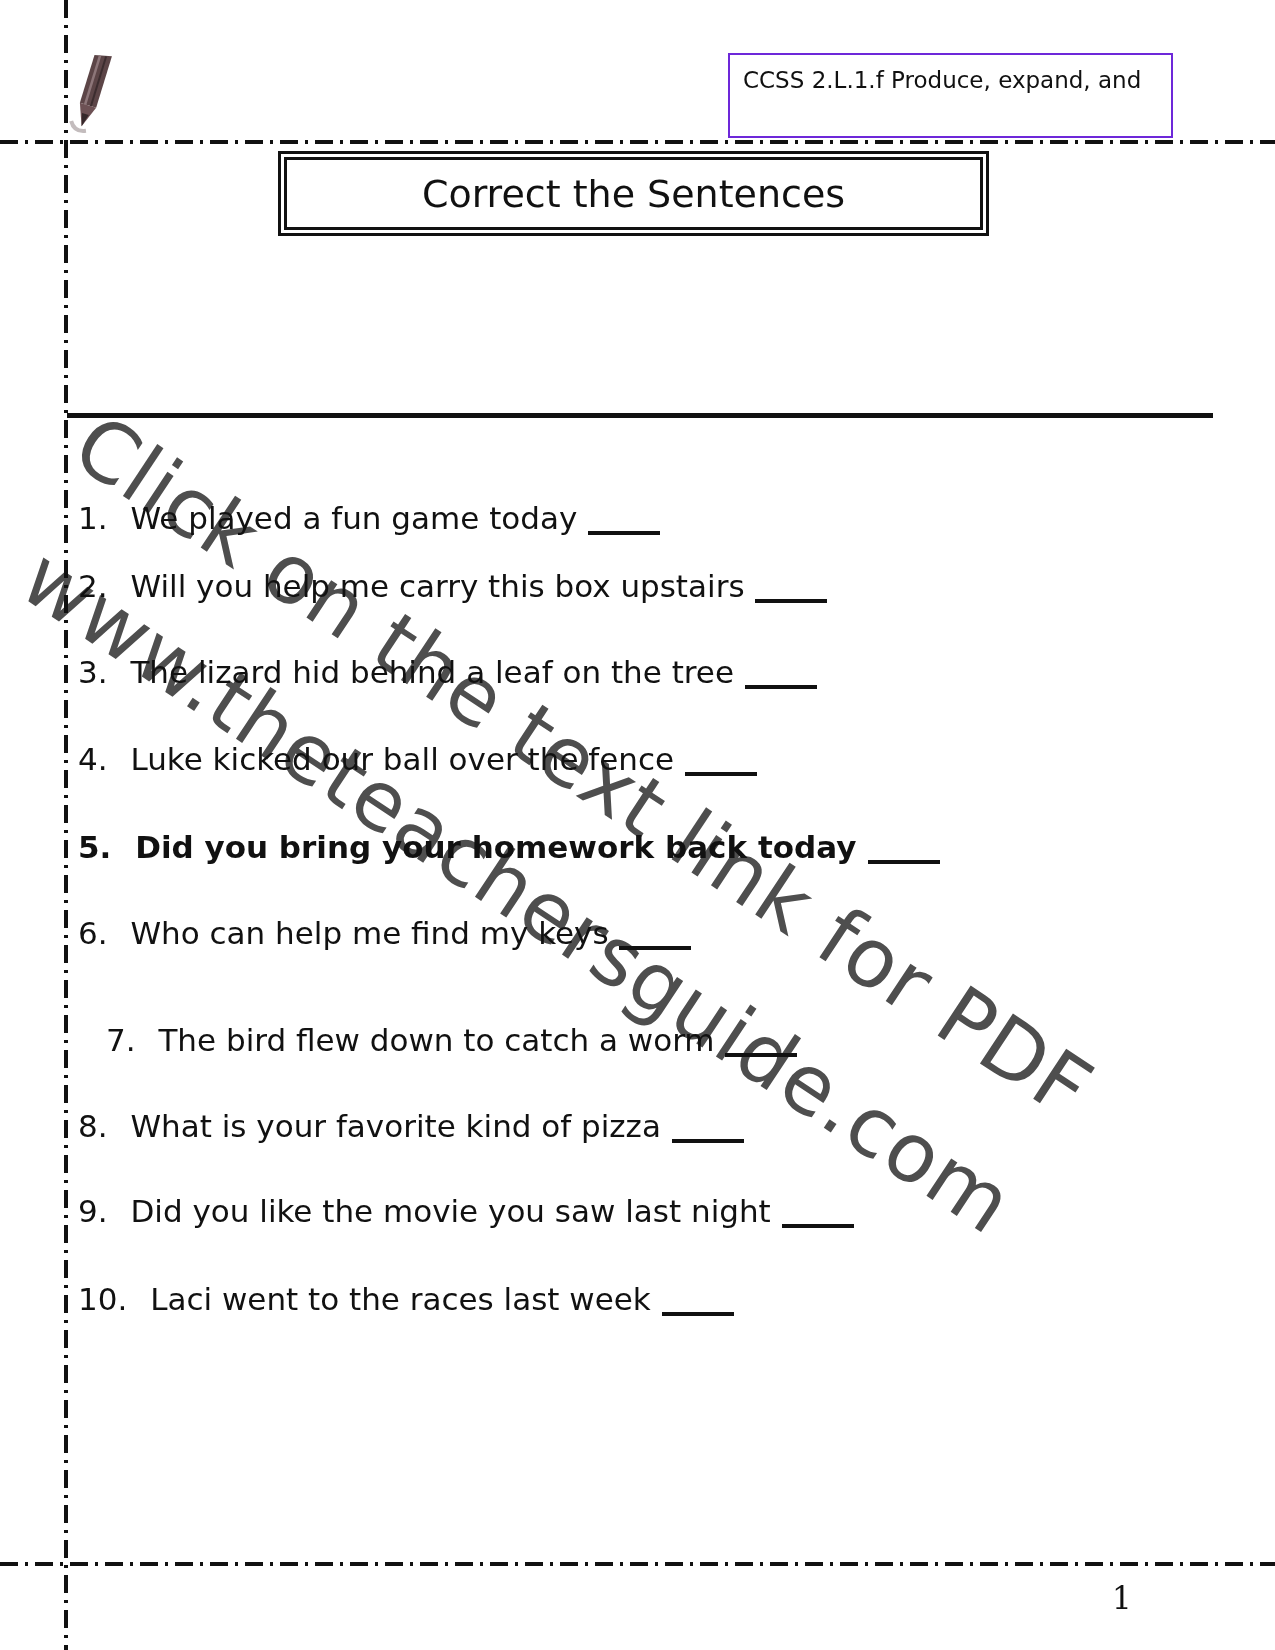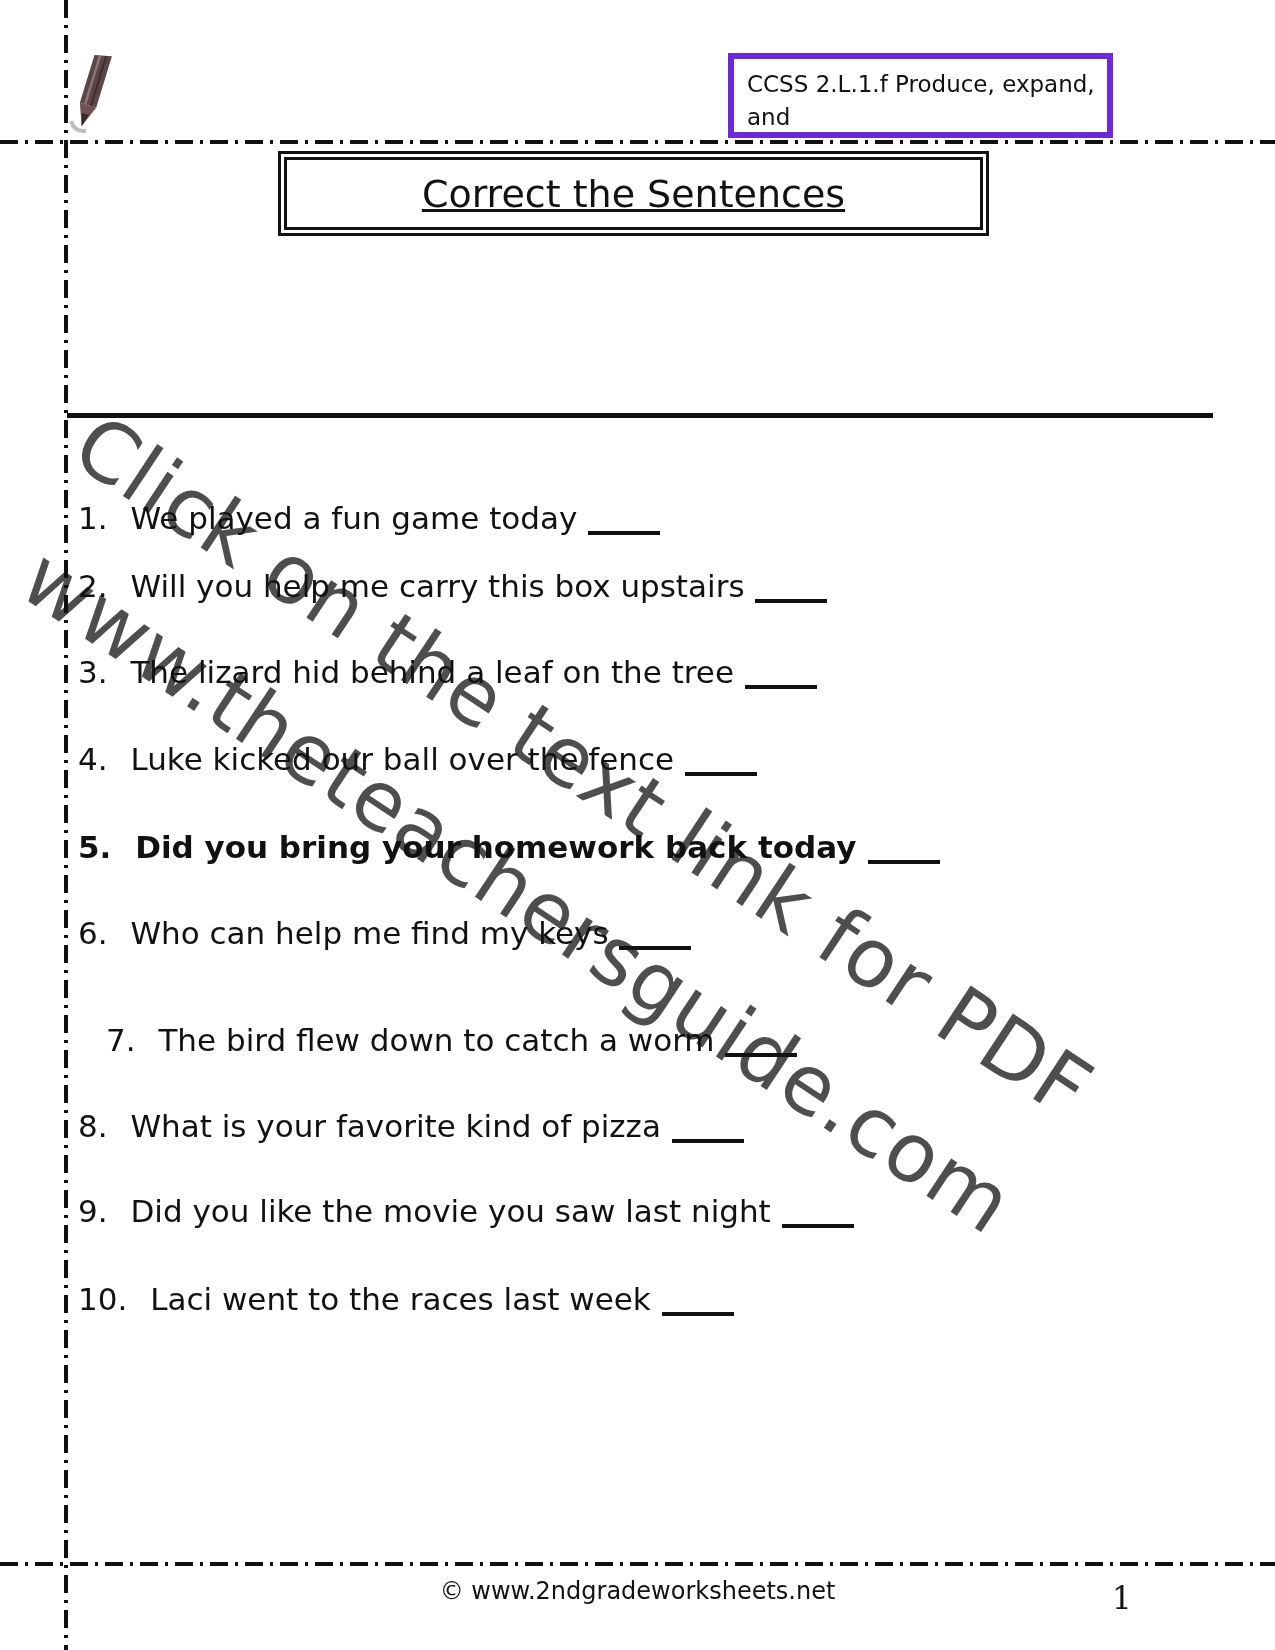--- a/index.html
+++ b/index.html
@@ -51,37 +51,36 @@
   .name-underline {
     display: inline-block;
     width: 478px;
     border-bottom: 4px solid #111;
     height: 38px;
     margin-left: 2px;
   }
   .ccss-box {
     position: absolute;
     left: 728px; top: 53px;
-    width: 385px; height: 85px;
-    border: 6px solid #6d28d9;
+    width: 445px; height: 85px;
+    border: 2px solid #6d28d9;
     z-index: 2;
     padding: 9px 8px 0 13px;
     font-size: 23px;
     line-height: 1.42;
   }
   
   .title-box {
     position: absolute;
     left: 278px; top: 151px;
     width: 711px; height: 85px;
     border: 3px solid #111;
     padding: 3px;
     background: transparent;
     z-index: 2;
-    text-decoration: underline;
   }
   .title-inner {
     width: 100%; height: 100%;
     border: 3px solid #111;
     display: flex;
     align-items: center;
     justify-content: center;
     font-size: 38px;
   }
   
@@ -227,16 +226,15 @@
       <span class="blank"></span>
     </div>
 
     <div class="sentence" style="top: 1281px;">
       <span class="snum">10.</span>
       <span class="stext"> Laci went to the races last week</span>
       <span class="blank"></span>
     </div>
   </div>
 
-  <div class="footer-copyright">© www.2ndgradeworksheets.net</div>
   <div class="page-number">1</div>
 
 </div>
 
 </body></html>

